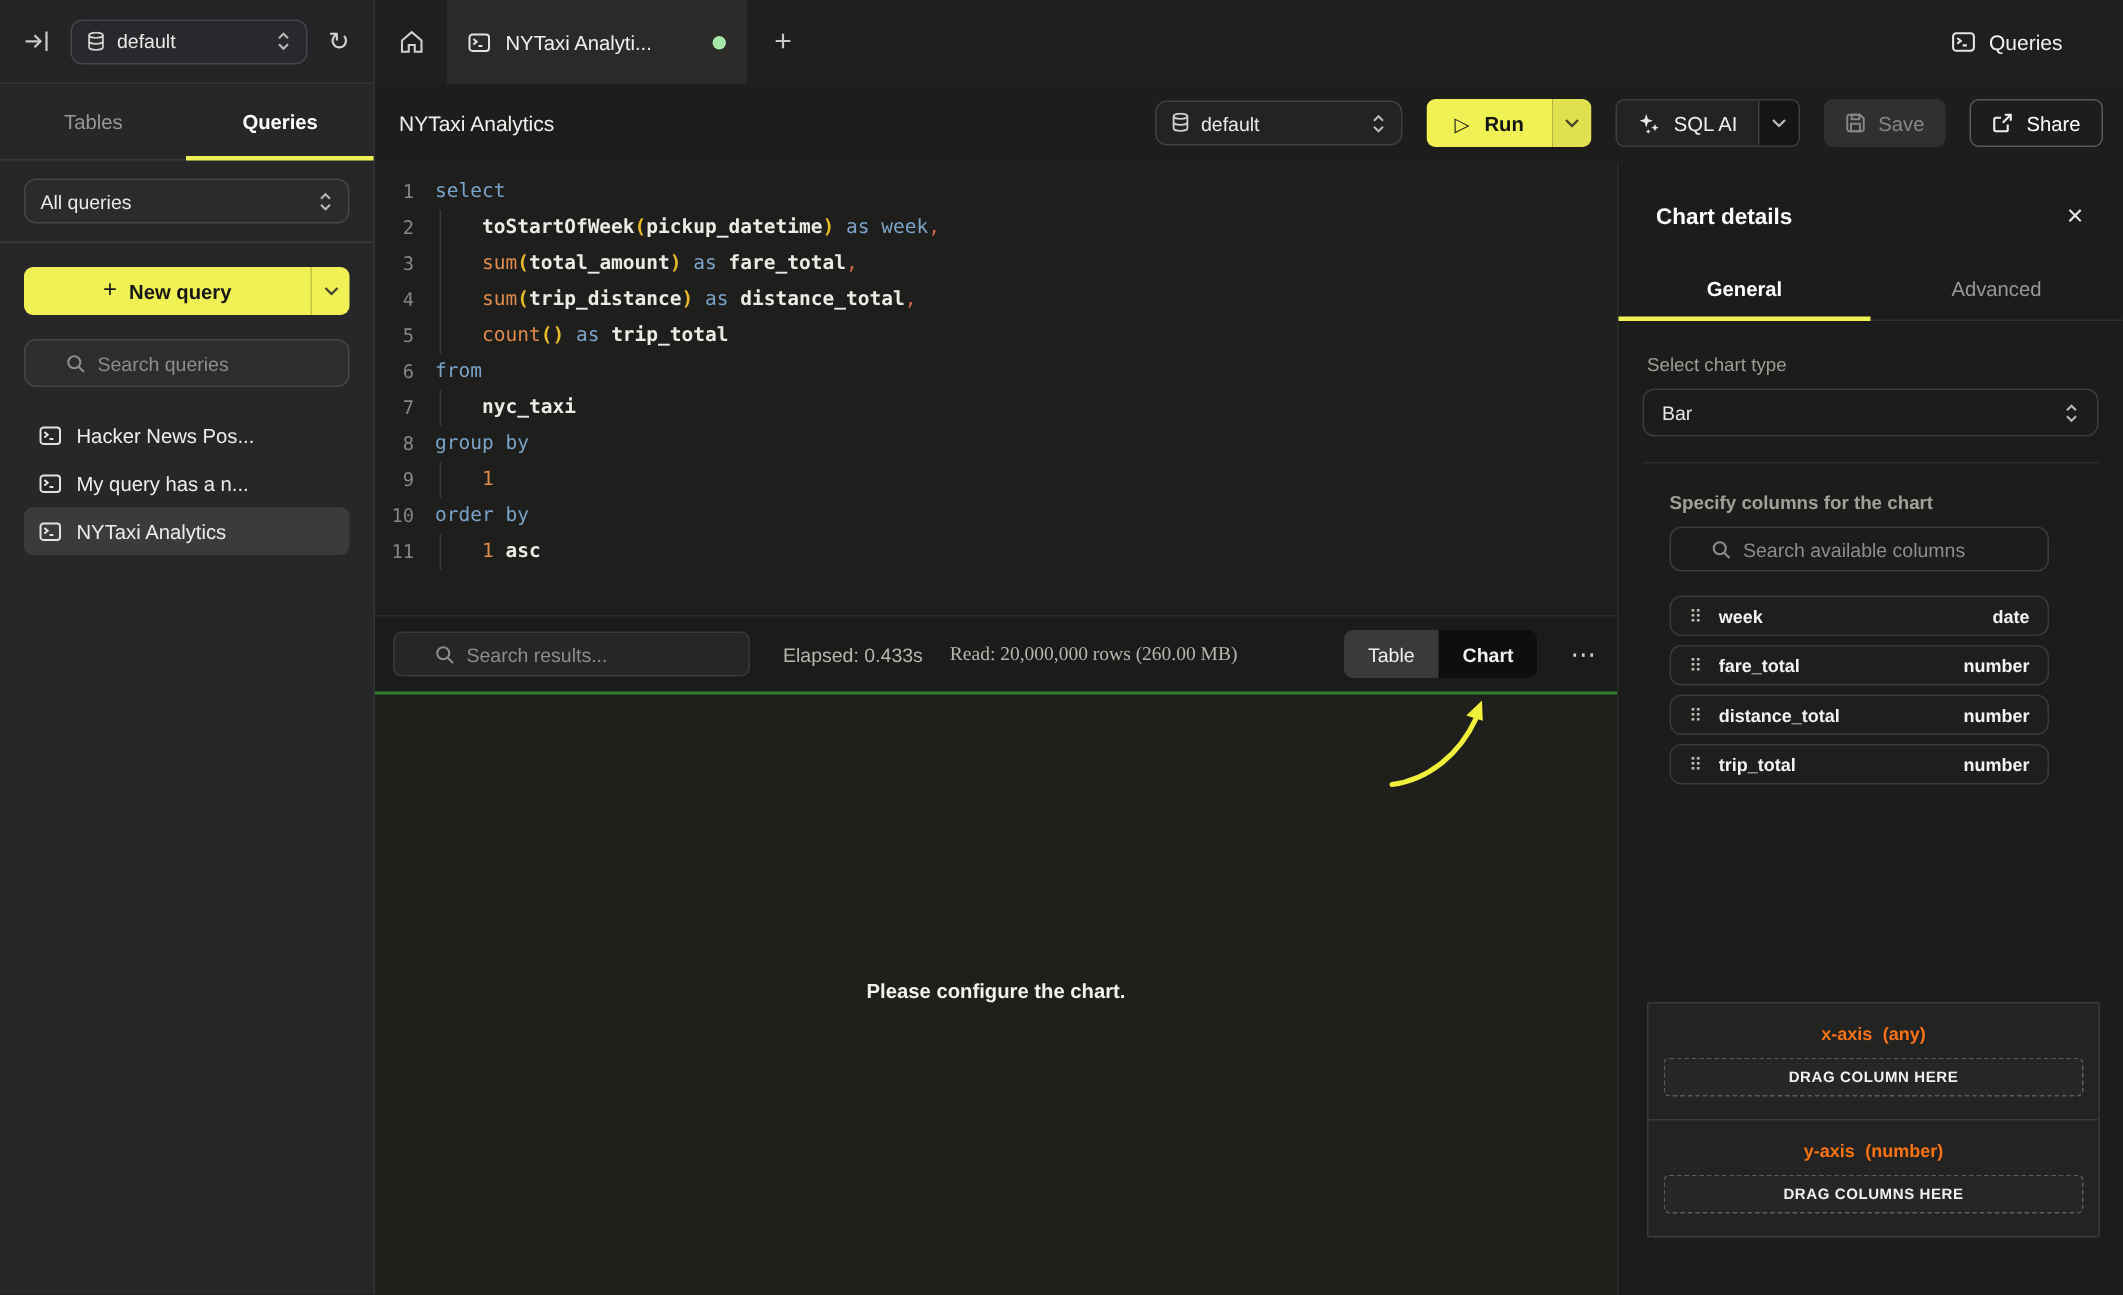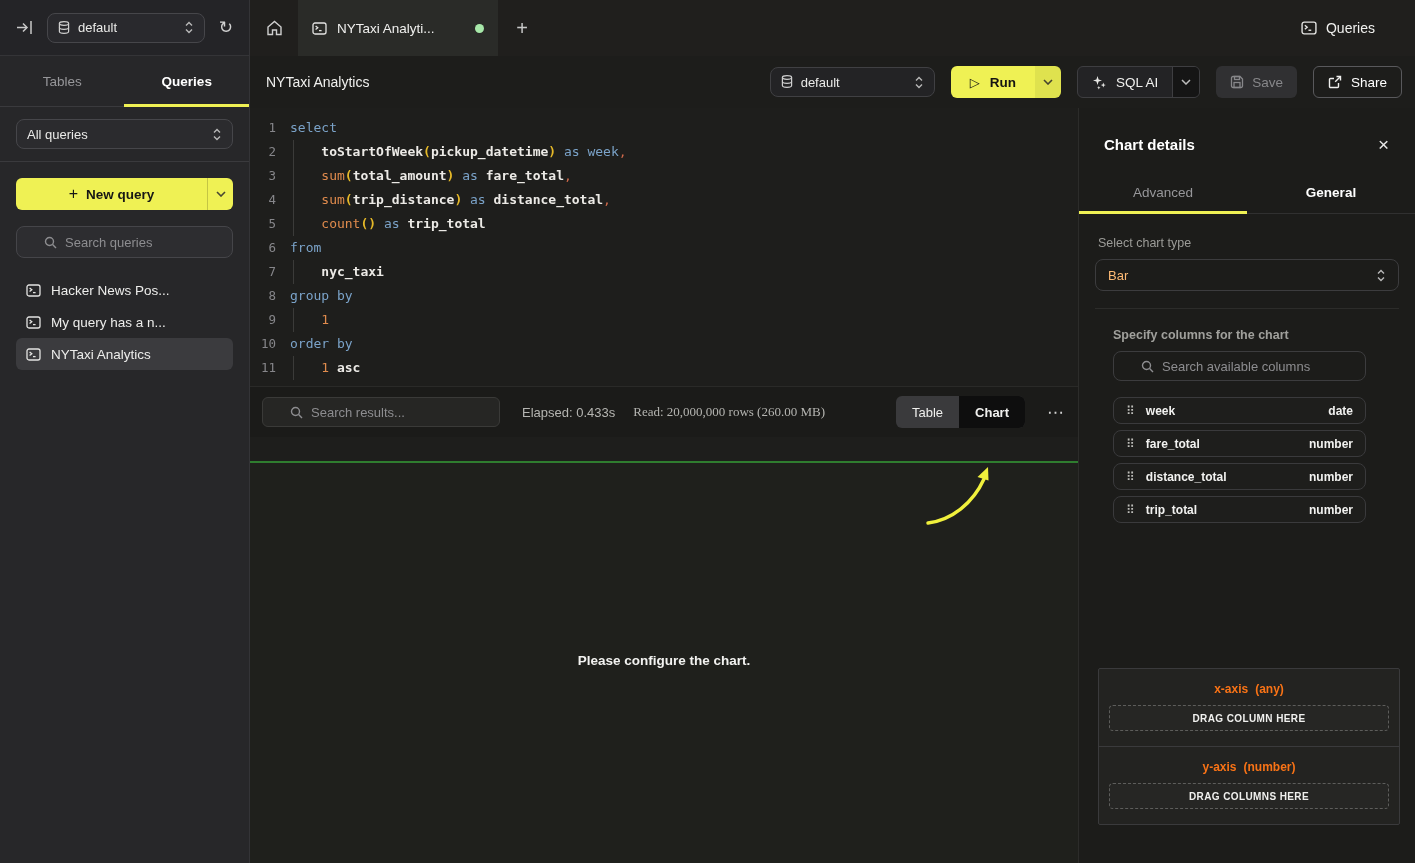--- a/index.html
+++ b/index.html
@@ -94,21 +94,21 @@
   .ed-line.ind .ed-code::before { content:""; position:absolute; left:3px; top:0;
     bottom:0; width:1px; background:#3b3b39; }
   .tok-kw  { color:var(--kw-blue,#7ba3c9); }
   .tok-fn  { color:var(--fn-orange,#e08b4d); }
   .tok-id  { color:var(--id-white,#eceae6); font-weight:bold; }
   .tok-par { color:var(--paren-yellow,#e6b928); font-weight:bold; }
   .tok-com { color:var(--comma-orange,#d0694a); }
   .tok-num { color:var(--number-orange,#e08b4d); }
 
   
-  .results-bar { position:absolute; left:250px; top:386px; width:828px; height:51px;
+  .results-bar { position:absolute; left:250px; top:410px; width:828px; height:51px;
     background:#1b1b19; border-top:1px solid #2a2a28; display:flex; align-items:center;
     padding:0 14px 0 12px; gap:22px; }
   .rb-search { width:238px; }
   .rb-search .search-box { height:30px; background:#262624; border-color:#3a3a38; border-radius:6px; }
   .rb-stat { color:#b5b5b1; font-size:13px; white-space:nowrap; }
   .rb-stat + .rb-stat { margin-left:-4px;font-family:Liberation Serif, serif; }
   .rb-toggle { margin-left:auto; display:flex; height:32px; border-radius:6px;
     overflow:hidden; background:#3a3a3c; }
   .rb-seg { display:flex; align-items:center; justify-content:center; padding:0 16px;
     font-size:13px; color:#f0f0ee; }
@@ -128,21 +128,21 @@
   .cp-header { display:flex; align-items:center; padding:27px 26px 18px 25px; }
   .cp-title { color:#ffffff; font-size:15px; font-weight:700; }
   .cp-close { margin-left:auto; color:#e8e8e8; font-size:19px; line-height:1; }
   .cp-tabs { display:flex; height:42px; border-bottom:1px solid #303030; position:relative; }
   .cp-tab { flex:1; text-align:center; line-height:42px; font-size:13.5px; color:#97979a; }
   .cp-tab.active { color:#fff; font-weight:600; }
   .cp-underline { position:absolute; left:0; bottom:-1px; width:168px; height:3px;
     background:var(--accent-yellow,#eff154); }
   .cp-label { color:#9c9c98; font-size:12.5px; margin:22px 0 9px 19px; }
   .cp-select { margin:0 16px; height:32px; border:1px solid #3c3c3e; border-radius:8px;
-    display:flex; align-items:center; padding:0 12px; color:#fdba74; font-size:13px; }
+    display:flex; align-items:center; padding:0 12px; color:#e5e5e5; font-size:13px; }
   .cp-divider { height:1px; background:#2c2c2a; margin:17px 16px 0; }
   .cp-collabel { color:#a0a09c; font-size:12.5px; font-weight:600; margin:19px 0 9px 34px; }
   .cp-colsearch { margin:0 49px 0 34px; }
   .cp-colsearch .search-box { height:30px; background:transparent; border-color:#3c3c3e; }
   .cp-cols { margin:16px 49px 0 34px; display:flex; flex-direction:column; gap:6px; }
   .col-pill { height:27px; border:1px solid #3a3a3c; border-radius:8px; display:flex;
     align-items:center; gap:11px; padding:0 12px; background:#1e1e1c; }
   .col-handle { color:#bdbdb9; font-size:12px; }
   .col-name { color:#f2f2f0; font-size:12px; font-weight:700; }
   .col-type { margin-left:auto; color:#f2f2f0; font-size:12px; font-weight:700; }
@@ -453,25 +453,25 @@
     </svg>
   </div>
 </div>
 
 <div class="chart-panel">
   <div class="cp-header">
     <span class="cp-title">Chart details</span>
     <span class="cp-close">×</span>
   </div>
   <div class="cp-tabs">
+    <div class="cp-tab active">
+      <span>General</span>
+    </div>
     <div class="cp-tab">
       <span>Advanced</span>
-    </div>
-    <div class="cp-tab active">
-      <span>General</span>
     </div>
     <div class="cp-underline"></div>
   </div>
   <div class="cp-label">Select chart type</div>
   <div class="cp-select">
     <span>Bar</span>
     <span class="pill-caret" style="margin-left:auto;">
       <svg width="10" height="13" viewBox="0 0 10 13" fill="none" stroke="#b8b8b8" stroke-width="1.4">
         <path d="M2 4.5 L5 1.5 L8 4.5"></path>
           <path d="M2 8.5 L5 11.5 L8 8.5"></path>

